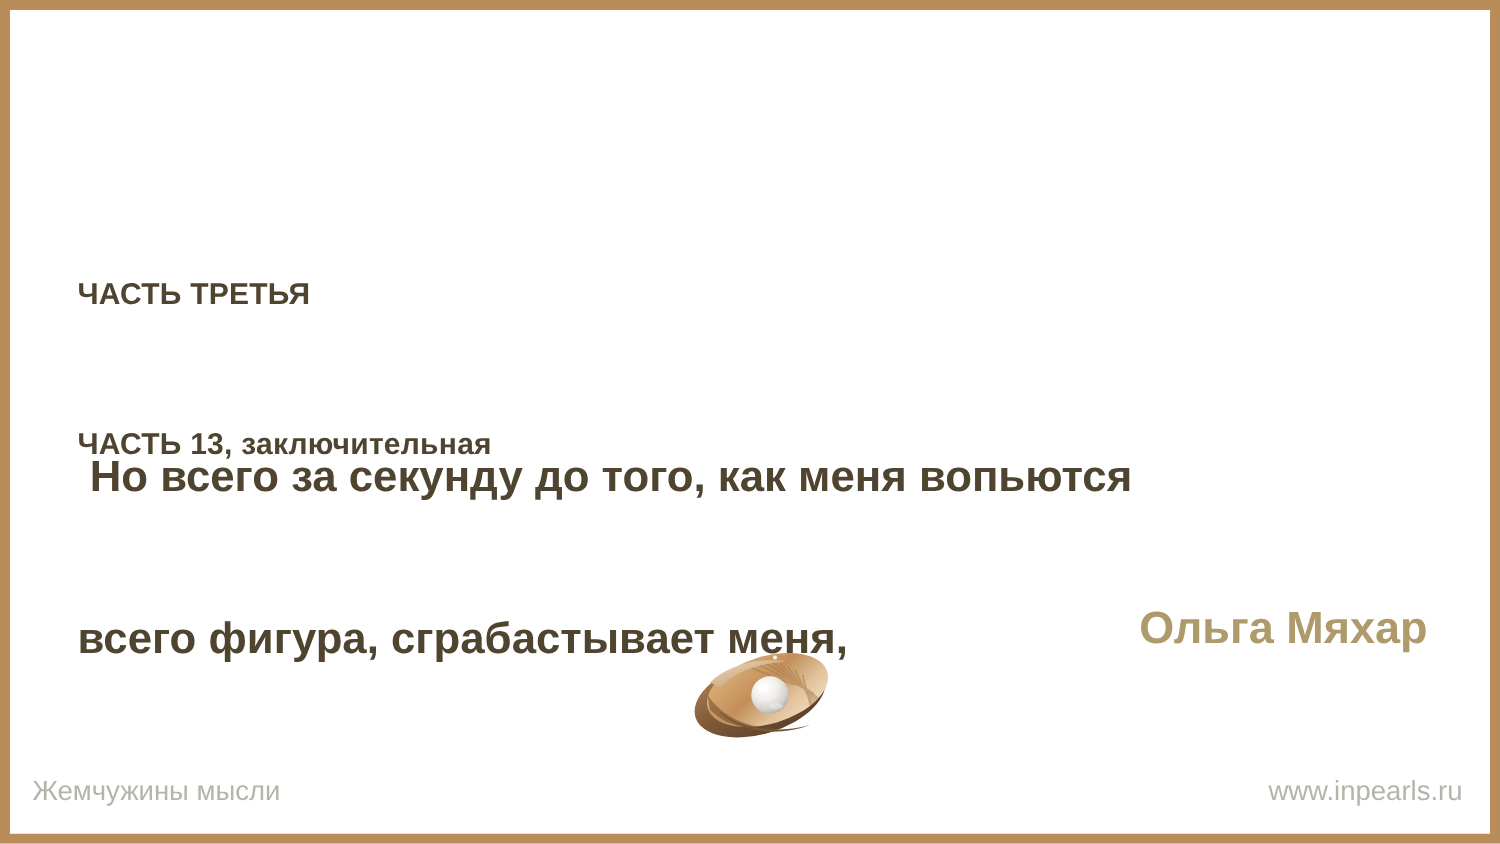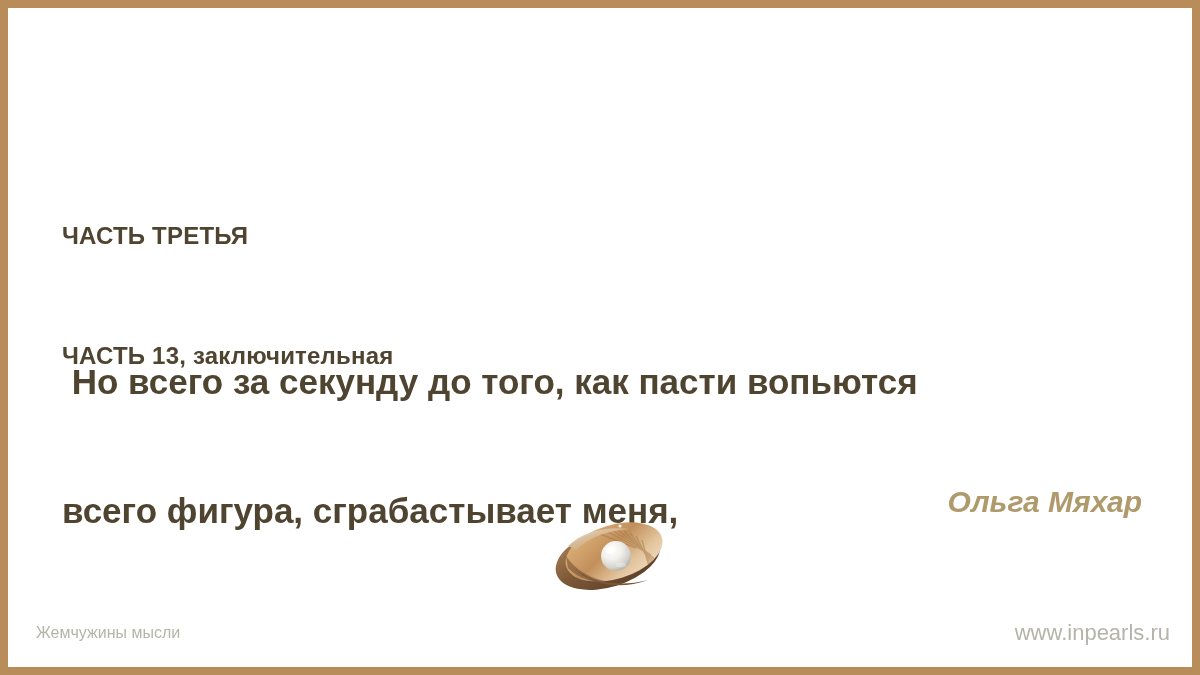--- a/index.html
+++ b/index.html
@@ -51,44 +51,43 @@
   }
   .quote .qline { display: block; }
 
   
   .author {
     position: absolute;
     right: 50px;
     top: 476px;
     color: #af9a6b;
     font-weight: bold;
-    font-size: 30px;
+    font-size: 36px;
     line-height: 36px;
     text-align: right;
     white-space: pre;
-    font-style: italic;
   }
 
   
   .shell-wrap {
     position: absolute;
     left: 540px;
     top: 508px;
     width: 130px;
     height: 76px;
   }
   .shell-wrap svg { display: block; width: 130px; height: 76px; }
 
   
   .footer-left {
     position: absolute;
-    left: 28px;
+    left: 18px;
     bottom: 22px;
     color: #b5b4aa;
-    font-size: 16px;
+    font-size: 22px;
     line-height: 24px;
     white-space: pre;
   }
   .footer-right {
     position: absolute;
     right: 22px;
     bottom: 22px;
     color: #b5b4aa;
     font-size: 22px;
     line-height: 24px;
@@ -100,21 +99,21 @@
 <body>
 
 <div class="card">
 
   <div class="heading">
     <span class="line-1">ЧАСТЬ ТРЕТЬЯ</span>
     <span class="line-2">ЧАСТЬ 13, заключительная</span>
   </div>
 
   <div class="quote">
-    <span class="qline"> Но всего за секунду до того, как пасти вопьются</span>
+    <span class="qline"> Но всего за секунду до того, как меня вопьются</span>
     <span class="qline">всего фигура, сграбастывает меня,</span>
     
   </div>
 
   <div class="author">Ольга Мяхар</div>
 
   <div class="shell-wrap">
     <svg viewBox="0 0 130 76" xmlns="http://www.w3.org/2000/svg" aria-hidden="true">
       <defs>
         <linearGradient id="gInner" x1="0.15" y1="0.15" x2="0.9" y2="0.95">

